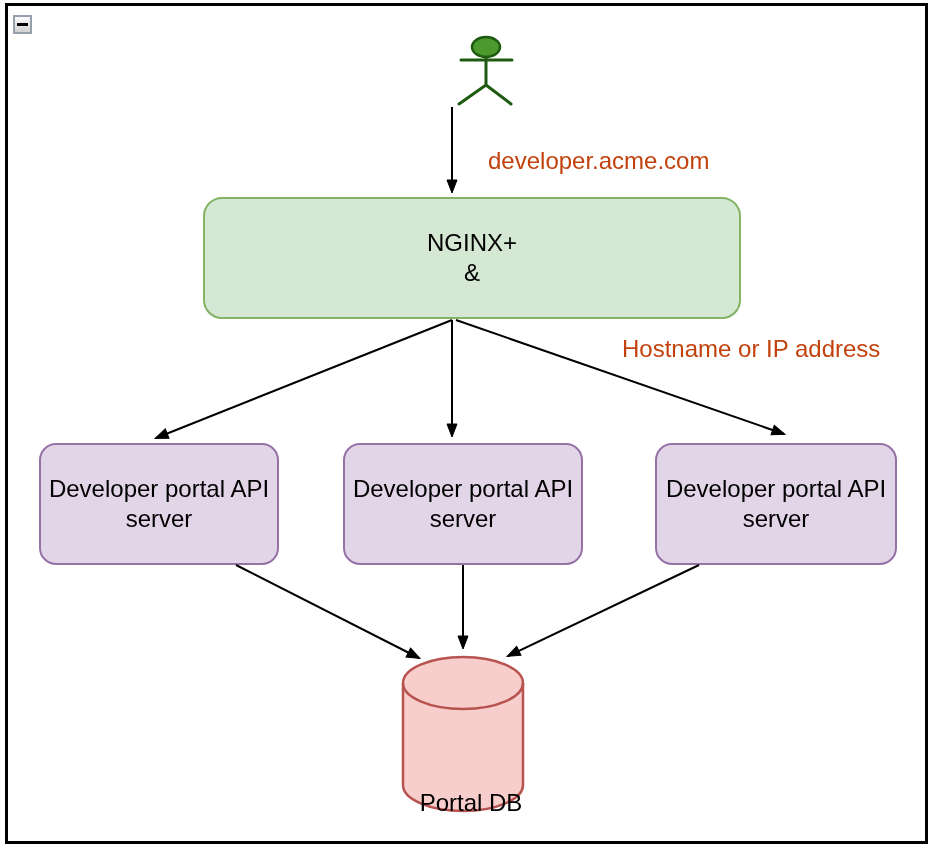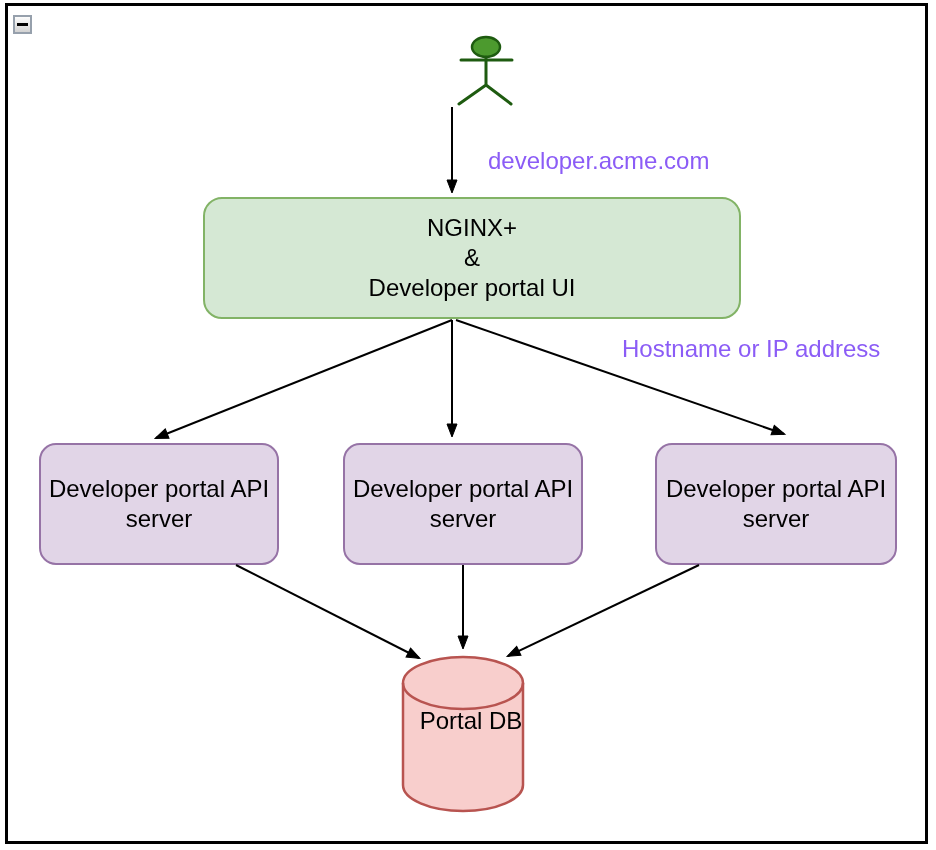--- a/index.html
+++ b/index.html
@@ -33,21 +33,21 @@
   .minus {
     width: 11px; height: 3px;
     background: #000000;
   }
   .diagram-svg {
     position: absolute;
     left: 0; top: 0;
   }
   .lbl {
     position: absolute;
-    color: #8b5cf6;
+    color: #c2410c;
     font-size: 24px;
     line-height: 30px;
     white-space: nowrap;
   }
   .node-lbl {
     position: absolute;
     display: flex;
     flex-direction: column;
     align-items: center;
     justify-content: center;
@@ -103,30 +103,29 @@
     </g>
   </svg>
 
   <div class="lbl" style="left:488px; top:146px;">developer.acme.com</div>
 
   <div class="lbl" style="left:622px; top:334px;text-align:right;">Hostname or IP address</div>
 
   <div class="node-lbl" style="left:204px; top:198px; width:536px; height:120px;">
     <span>NGINX+</span>
     <span>&amp;</span>
-    <span>Developer portal UI</span>
   </div>
 
   <div class="node-lbl" style="left:40px; top:444px; width:238px; height:120px;">
     <span class="wrap">Developer portal API server</span>
   </div>
   <div class="node-lbl" style="left:344px; top:444px; width:238px; height:120px;">
     <span class="wrap">Developer portal API server</span>
   </div>
   <div class="node-lbl" style="left:656px; top:444px; width:240px; height:120px;">
     <span class="wrap">Developer portal API server</span>
   </div>
 
-  <div class="node-lbl" style="left:403px; top:706px; width:136px; height:30px;">
+  <div class="node-lbl" style="left:403px; top:788px; width:136px; height:30px;">
     <span>Portal DB</span>
   </div>
 
 </div>
 
 </body></html>

